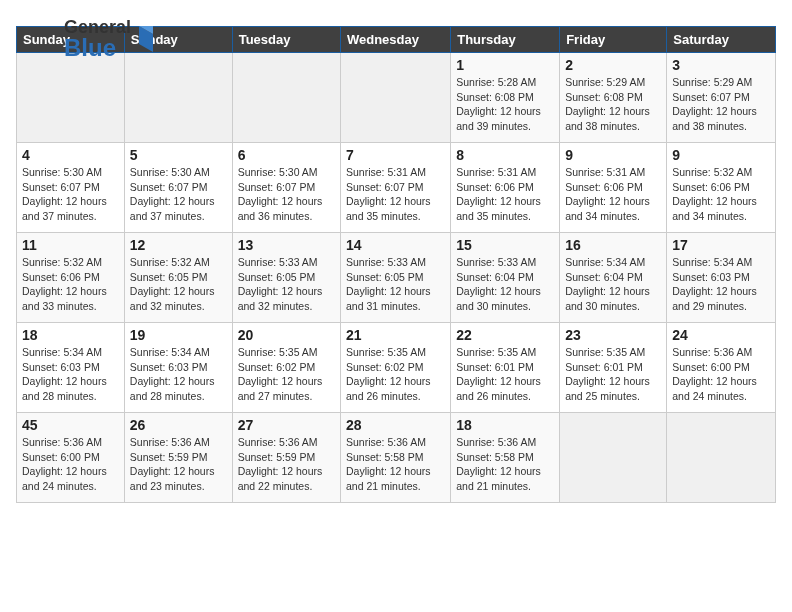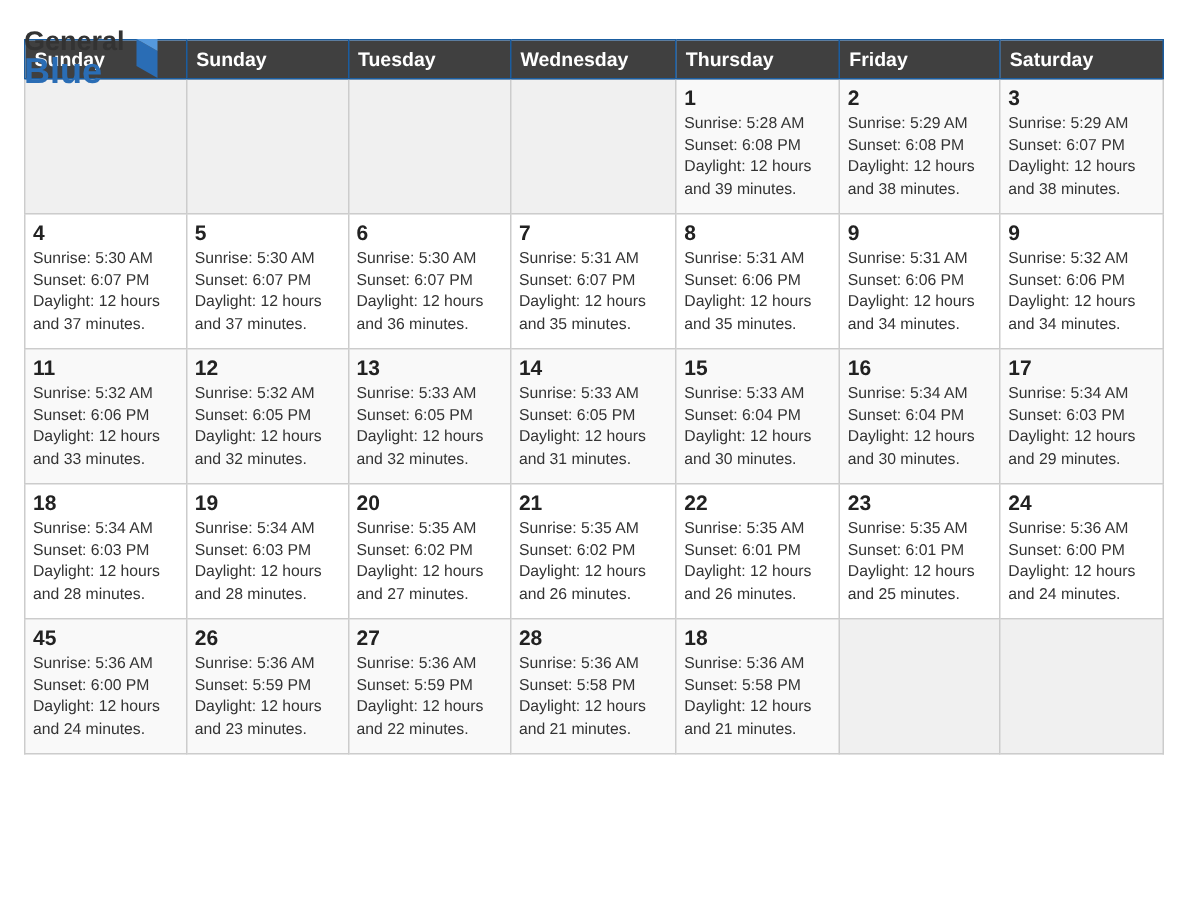--- a/index.html
+++ b/index.html
@@ -78,21 +78,21 @@
 
 <div class="header" style="visibility: hidden; height: 0px; overflow: hidden;">
 
   <div class="title-block">
     <div class="calendar-title"></div>
     <div class="calendar-subtitle"></div>
   </div>
 </div>
 
 <div style="position:absolute; top:18px; left:16px; display:flex; align-items:center; gap:2px;">
-  <div style="display:flex; flex-direction:column; line-height:1;">
+  <div style="display:flex; flex-direction:column; line-height:1;padding-left:48px;">
     <span style="font-size:18px; font-weight:bold; color:#333;">General</span>
     <span style="font-size:24px; font-weight:bold; color:#2a6db5;">Blue</span>
   </div>
   <svg width="22" height="30" viewBox="0 0 22 30" style="margin-left:2px;">
     <polygon points="4,2 18,10 18,28 4,20" fill="#2a6db5"></polygon>
     <polygon points="4,2 18,2 18,10" fill="#5599dd"></polygon>
   </svg>
 </div>
 
 <div style="margin-top: 10px;">

